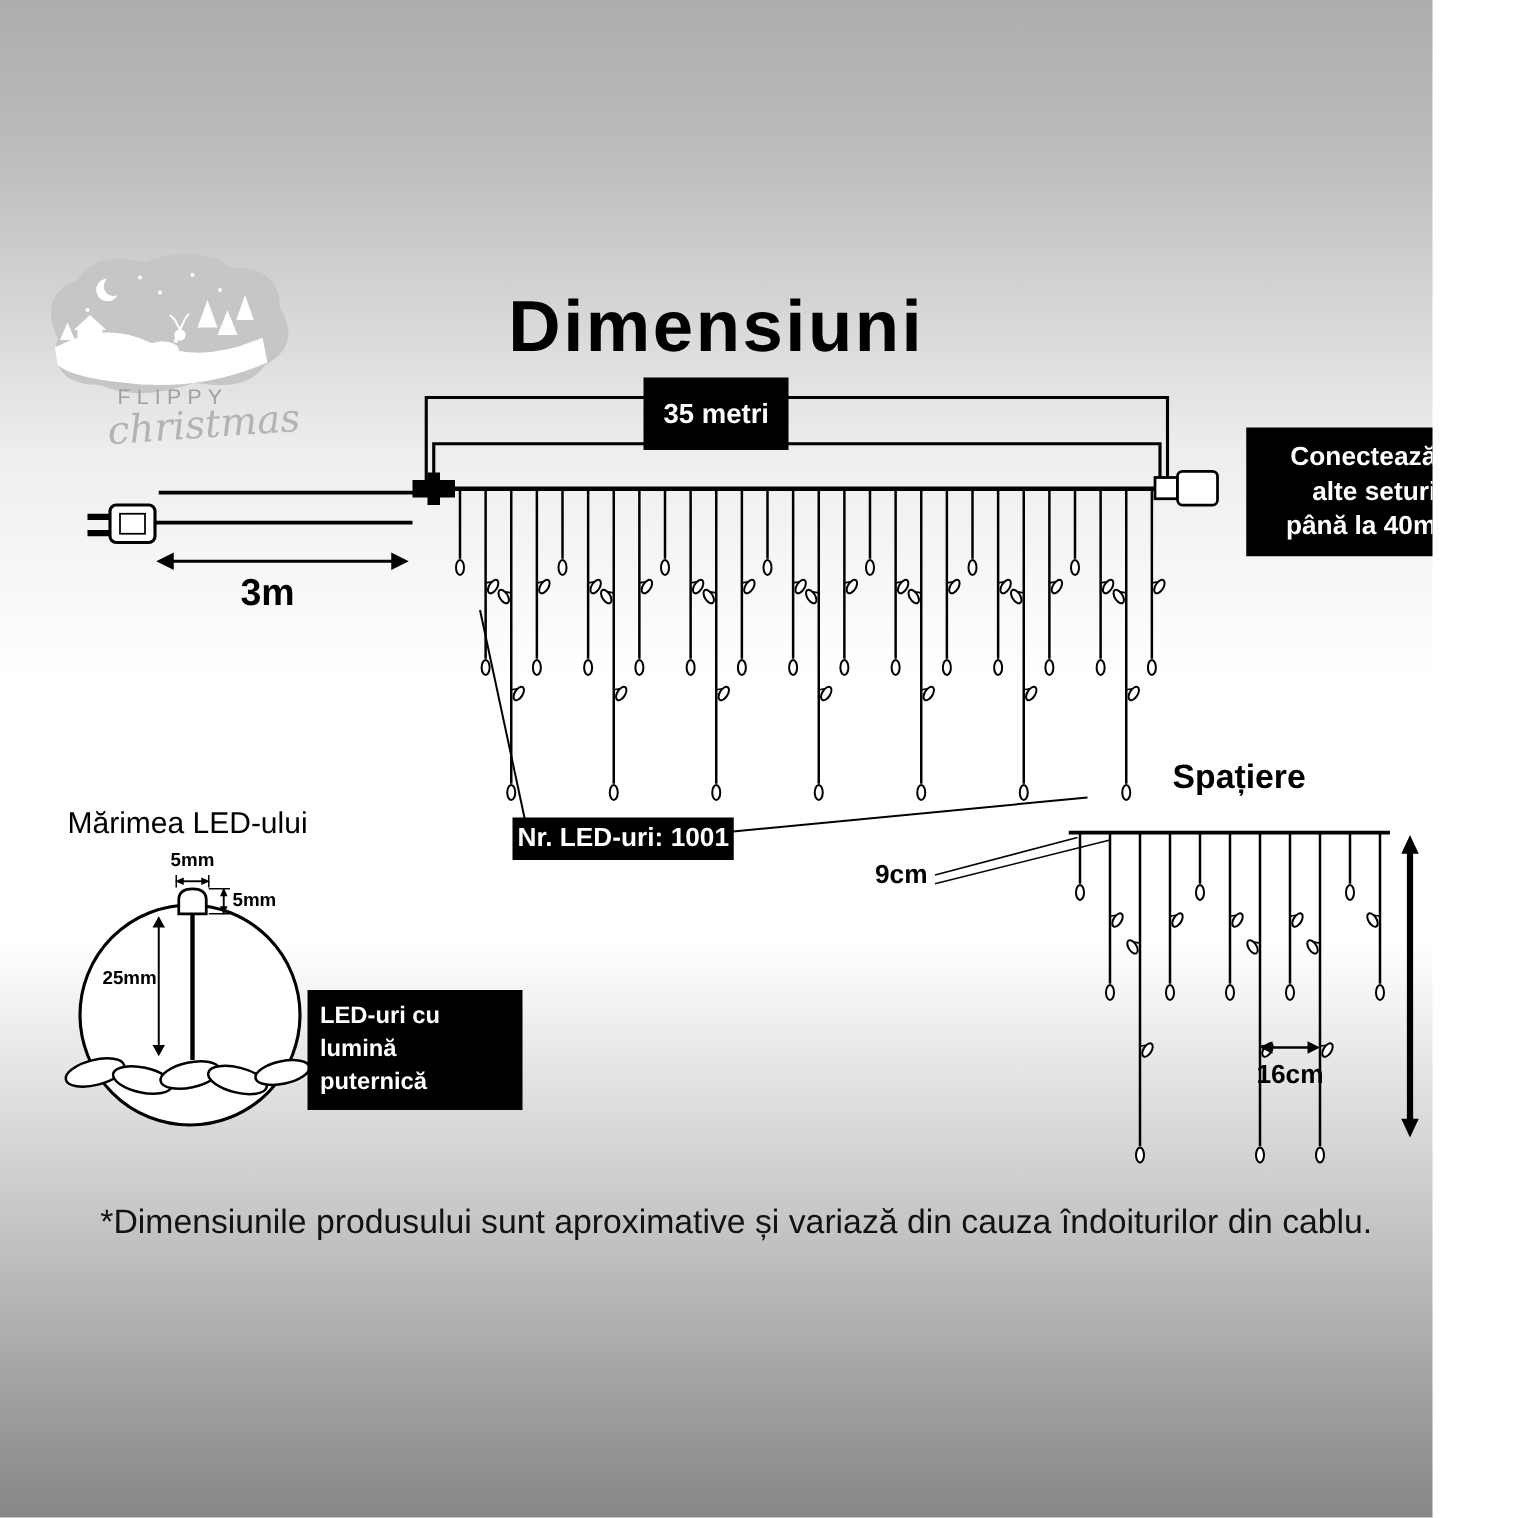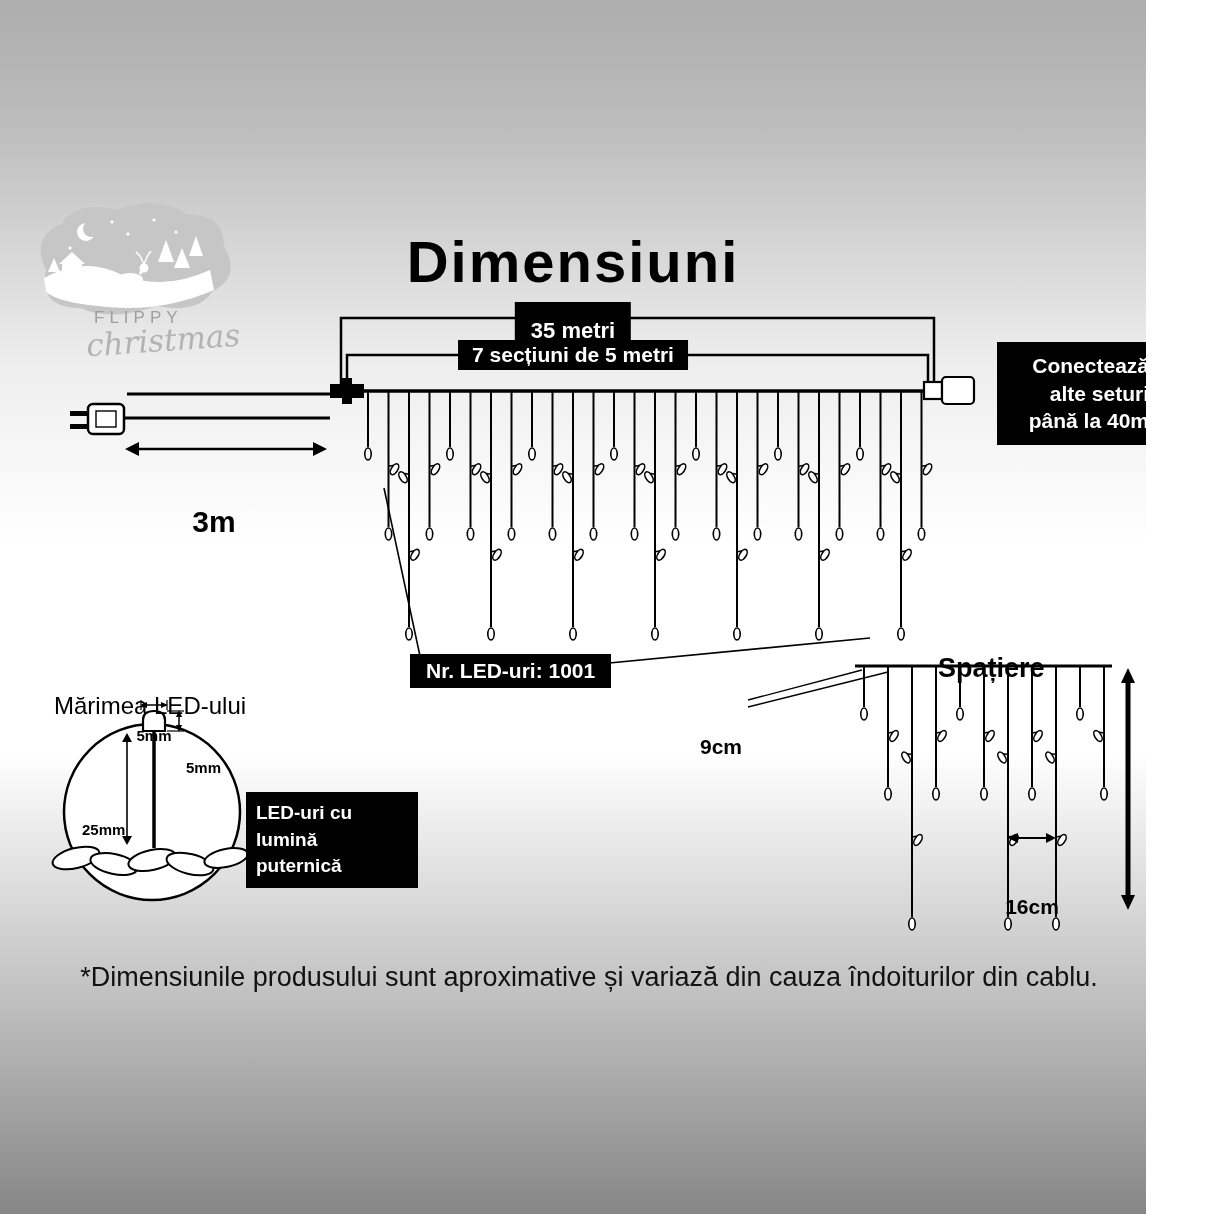--- a/index.html
+++ b/index.html
@@ -8,23 +8,23 @@
     background:linear-gradient(180deg,#adadad 0%,#bcbcbc 10%,#eeeeee 30%,#ffffff 45%,#ffffff 62%,#c7c7c7 80%,#868686 100%);
     font-family:"Liberation Sans",sans-serif;color:#000;
   }
   svg.art{position:absolute;left:0;top:0;}
   .abs{position:absolute;}
   .page-title{left:0;top:228px;width:100%;text-align:center;font-size:58px;font-weight:700;letter-spacing:2px;color:#000;}
   .label-box{background:#000;color:#fff;font-weight:700;white-space:nowrap;}
   .box-35{top:302px;left:50%;transform:translateX(-50%);font-size:22px;padding:16px 16px;}
   .box-sections{top:340px;left:50%;transform:translateX(-50%);font-size:21px;padding:3px 14px;}
   .box-connect{top:342px;left:997px;width:138px;font-size:21px;line-height:1.32;padding:10px 14px;white-space:normal;text-align:right;}
-  .box-ledcount{top:654px;left:410px;font-size:21px;padding:5px 16px;}
+  .box-ledcount{top:654px;left:410px;font-size:21px;padding:5px 4px;}
   .box-lednote{top:792px;left:246px;width:152px;font-size:19px;line-height:1.4;padding:8px 10px;white-space:normal;}
-  .lbl{color:#000;margin-top:47px;}
+  .lbl{color:#000;}
   .lbl-3m{top:458px;left:176px;width:76px;text-align:center;font-size:30px;font-weight:600;}
   .lbl-spatiere{top:606px;left:938px;font-size:27px;font-weight:700;}
   .lbl-9cm{top:688px;left:696px;width:50px;text-align:center;font-size:21px;font-weight:600;}
   .lbl-16cm{top:848px;left:1002px;width:60px;text-align:center;font-size:21px;font-weight:600;}
   .lbl-07m{top:766px;left:1146px;font-size:22px;font-weight:600;}
   .lbl-marimea{top:645px;left:54px;font-size:24px;font-weight:400;}
   .lbl-5mm-top{top:680px;left:128px;width:52px;text-align:center;font-size:15px;font-weight:600;}
   .lbl-5mm-side{top:712px;left:186px;font-size:15px;font-weight:600;}
   .lbl-25mm{top:774px;left:82px;font-size:15px;font-weight:600;}
   .footnote{top:962px;left:16px;width:100%;text-align:center;font-size:27px;font-weight:500;color:#121212;}
@@ -315,21 +315,20 @@
       </g>
     </g>
   </svg>
 
   <div class="abs page-title">Dimensiuni</div>
 
   <div class="abs logo-brand">FLIPPY</div>
   <div class="abs logo-script">christmas</div>
 
   <div class="abs label-box box-35">35 metri</div>
-  <div class="abs label-box box-sections">7 secțiuni de 5 metri</div>
   <div class="abs label-box box-connect">Conectează alte seturi până la 40m</div>
   <div class="abs label-box box-ledcount">Nr. LED-uri: 1001</div>
 
   <div class="abs lbl lbl-3m">3m</div>
   <div class="abs lbl lbl-spatiere">Spațiere</div>
   <div class="abs lbl lbl-9cm">9cm</div>
   <div class="abs lbl lbl-16cm">16cm</div>
   <div class="abs lbl lbl-07m">0,7m</div>
 
   <div class="abs lbl lbl-marimea">Mărimea LED-ului</div>

